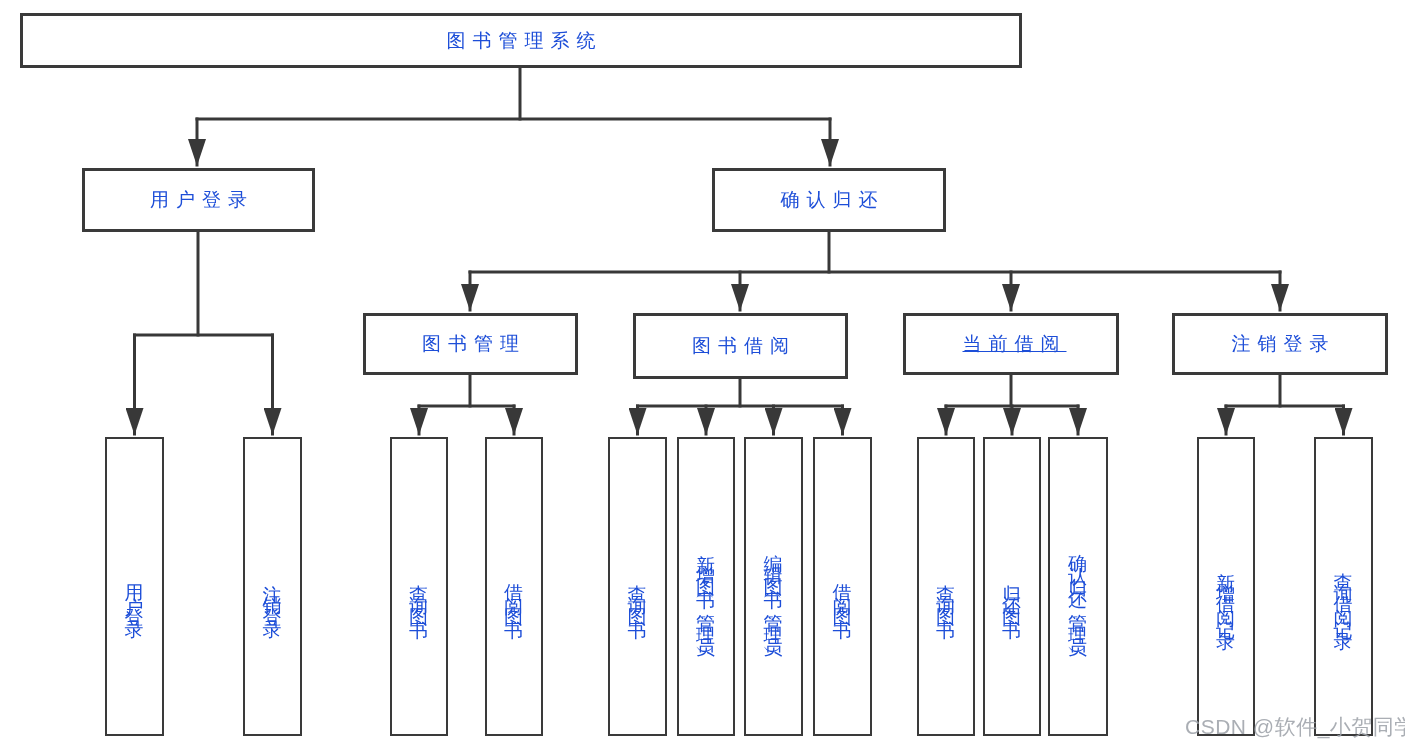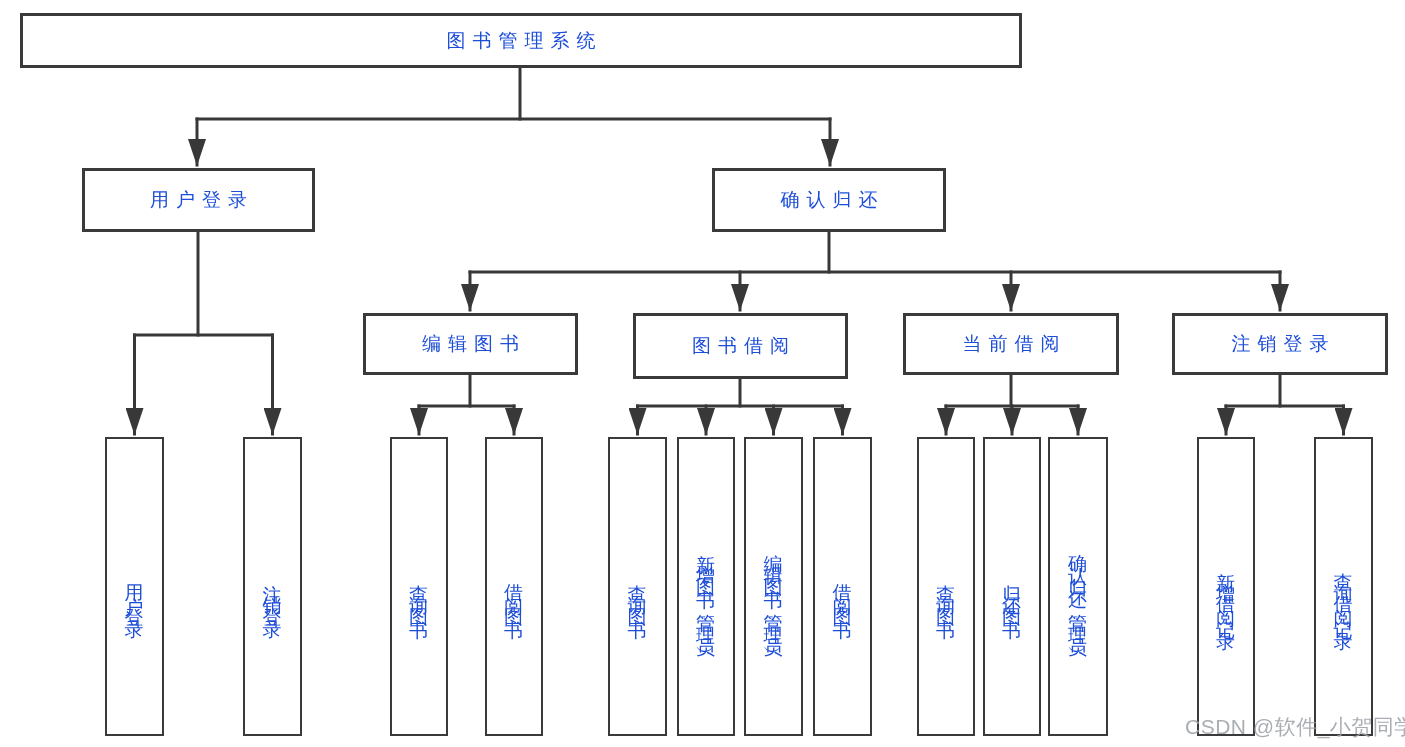--- a/index.html
+++ b/index.html
@@ -102,26 +102,26 @@
   </div>
 
   <div class="node hnode" style="left:82px;top:168px;width:233px;height:64px;">
     <span>用户登录</span>
   </div>
   <div class="node hnode" style="left:712px;top:168px;width:234px;height:64px;">
     <span>确认归还</span>
   </div>
 
   <div class="node hnode" style="left:363px;top:313px;width:215px;height:62px;">
-    <span>编辑图书</span>
+    <span>图书管理</span>
   </div>
   <div class="node hnode" style="left:633px;top:313px;width:215px;height:66px;">
     <span>图书借阅</span>
   </div>
-  <div class="node hnode" style="left:903px;top:313px;width:216px;height:62px;">
+  <div class="node hnode" style="left:903px;top:313px;width:216px;height:62px;text-decoration:underline;">
     <span>当前借阅</span>
   </div>
   <div class="node hnode" style="left:1172px;top:313px;width:216px;height:62px;">
     <span>注销登录</span>
   </div>
 
   <div class="node vnode" style="left:105px;top:437px;width:59px;height:299px;">
     <span>用户登录</span>
   </div>
   <div class="node vnode" style="left:243px;top:437px;width:59px;height:299px;">

